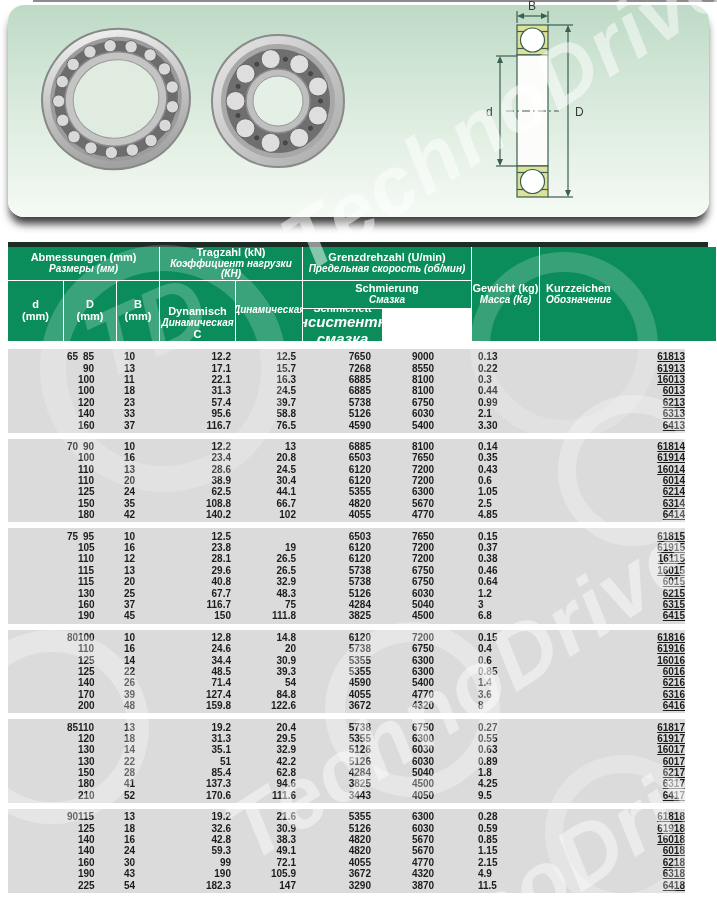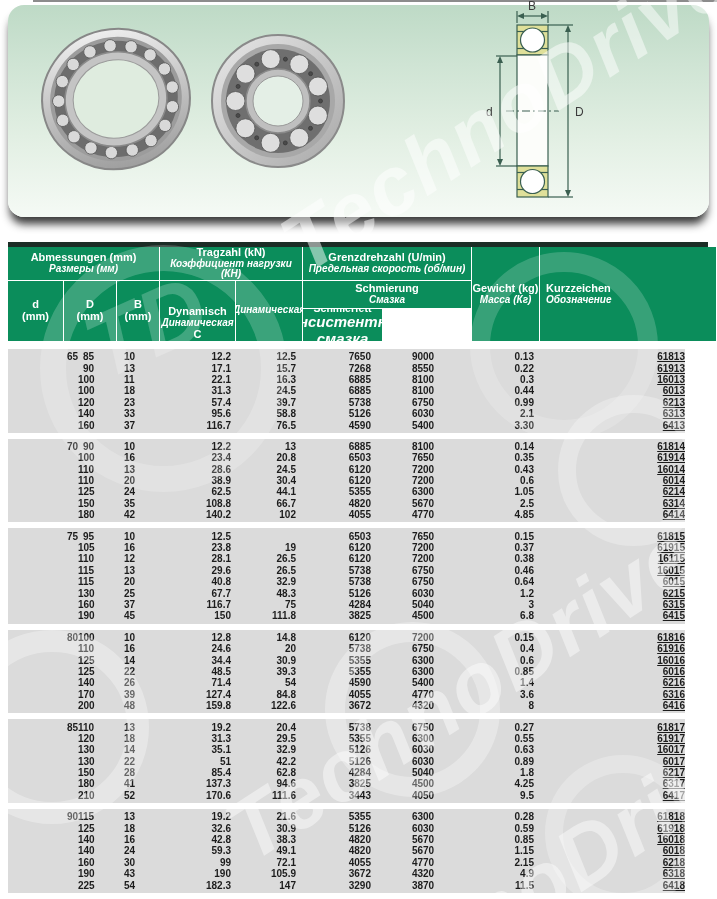--- a/index.html
+++ b/index.html
@@ -61,21 +61,21 @@
     font-size:10px;font-weight:bold;color:#1c1c1c;
   }
   .c{white-space:nowrap;}
   .c0{text-align:right;}
   .c1{text-align:right;padding-right:21px;}
   .c2{text-align:left;padding-left:9px;}
   .c3{text-align:right;padding-right:3px;}
   .c4{text-align:right;padding-right:4px;}
   .c5{text-align:right;padding-right:8px;}
   .c6{text-align:center;}
-  .c7{text-align:right;padding-left:11px;}
+  .c7{text-align:left;padding-left:11px;}
   .c8{text-align:right;padding-left:1px;text-decoration:underline;}
 
   
   .wm{position:absolute;left:0;top:0;width:717px;height:899px;pointer-events:none;overflow:hidden;}
   .wm-text{position:absolute;font-weight:bold;font-style:italic;white-space:nowrap;
            transform-origin:0 50%;letter-spacing:2px;}
   .wm-ring{position:absolute;border-radius:50%;}
   .wm-td{position:absolute;font-weight:bold;font-style:italic;color:rgba(255,255,255,.22);
          transform:rotate(-24deg);}
 </style>

